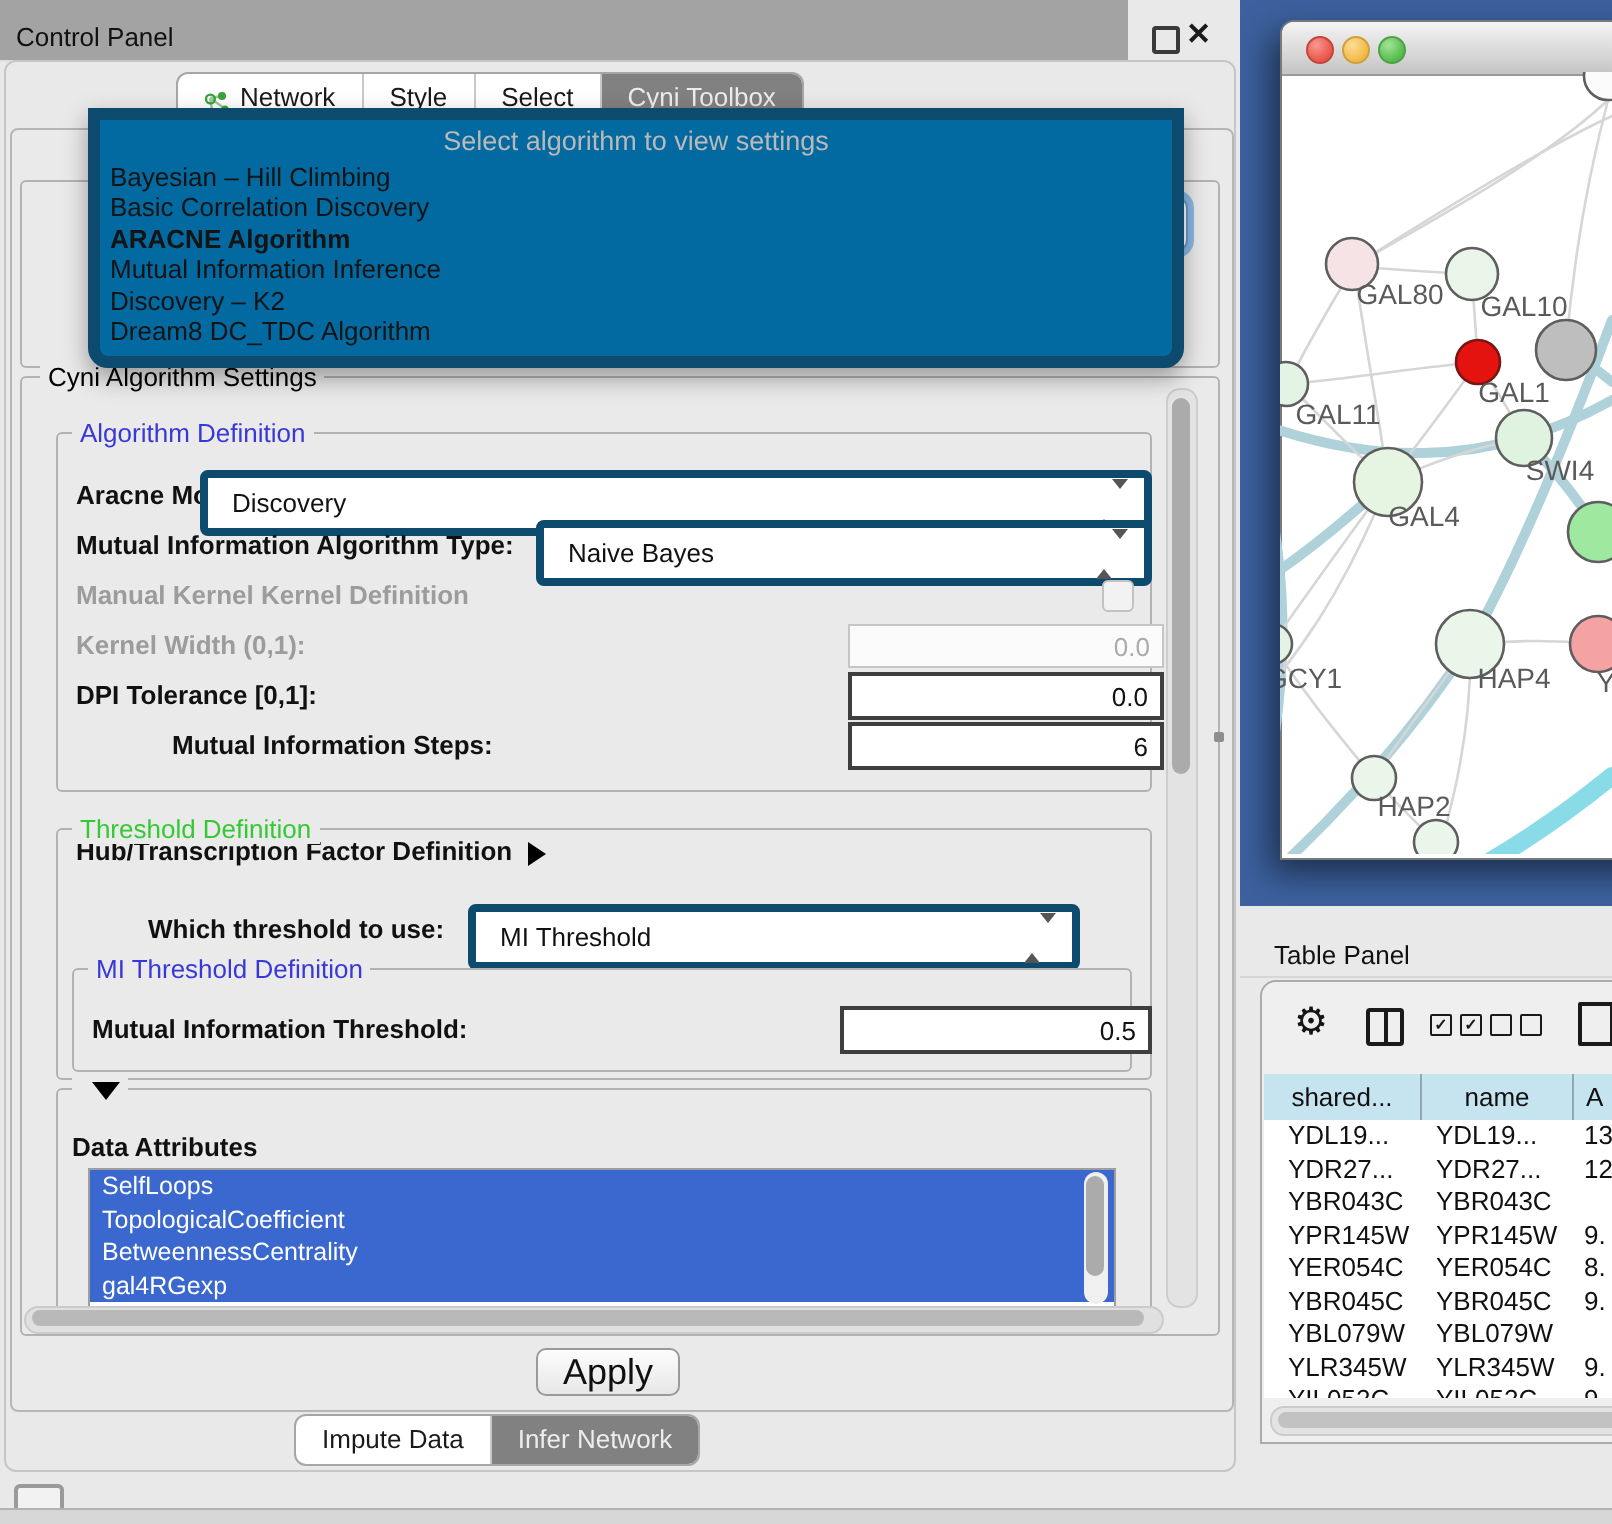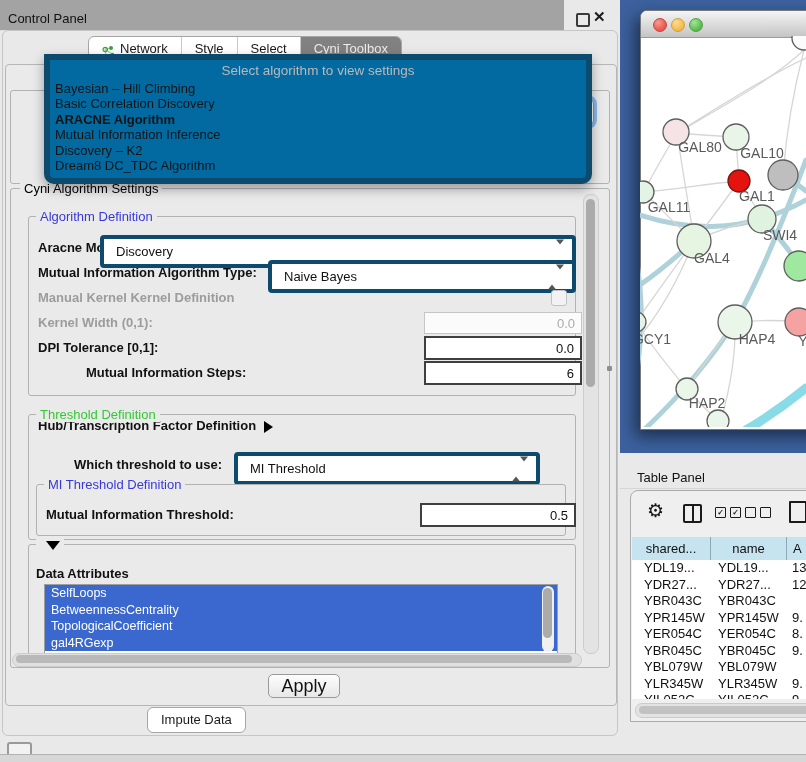--- a/index.html
+++ b/index.html
@@ -197,37 +197,40 @@
 
 <div class="lbl" style="left:46px;top:507px;">Mutual Information Threshold:</div>
 <div class="fld" style="left:420px;top:503px;width:140px;height:20px;">0.5</div>
 
 <div class="grp" style="left:28px;top:544px;width:546px;height:112px;"></div>
 <div class="leg" style="left:36px;top:537px;"><span class="tri-down-big"></span></div>
 
 <div class="lbl" style="left:36px;top:566px;">Data Attributes</div>
 <div id="attr-list">
     <div class="attr-it" style="background: rgb(58, 104, 206);">SelfLoops</div>
+    <div class="attr-it" style="background: rgb(58, 104, 206);">TopologicalCoefficient</div>
     <div class="attr-it" style="background: rgb(58, 104, 206);">BetweennessCentrality</div>
-    <div class="attr-it" style="background: rgb(58, 104, 206);">TopologicalCoefficient</div>
     <div class="attr-it" style="background: rgb(58, 104, 206);">gal4RGexp</div>
   </div>
 <div class="sb-track-v" style="left:542px;top:586px;width:12px;height:66px;border:none;background:#F0F0F0;">
   <div class="sb-thumb" style="left:1px;top:2px;width:9px;height:50px;"></div>
 </div>
 
 <div class="sb-track-h" style="left:12px;top:653px;width:568px;height:12px;">
   <div class="sb-thumb" style="left:3px;top:1px;width:556px;height:8px;background:#B9B9B9;"></div>
 </div>
 
 <div id="apply-btn">Apply</div>
 
 <div class="tabbar" id="bottom-tabs" style="left:147px;top:707px;">
     <div class="tab">
       <span>Impute Data</span>
+    </div>
+    <div class="tab sel">
+      <span>Infer Network</span>
     </div>
   </div>
 
 <div class="abs" id="desktop">
   <div id="net-win">
     <div id="net-titlebar">
       <div class="tl" id="tl-red"></div>
       <div class="tl" id="tl-yellow"></div>
       <div class="tl" id="tl-green"></div>
     </div>

